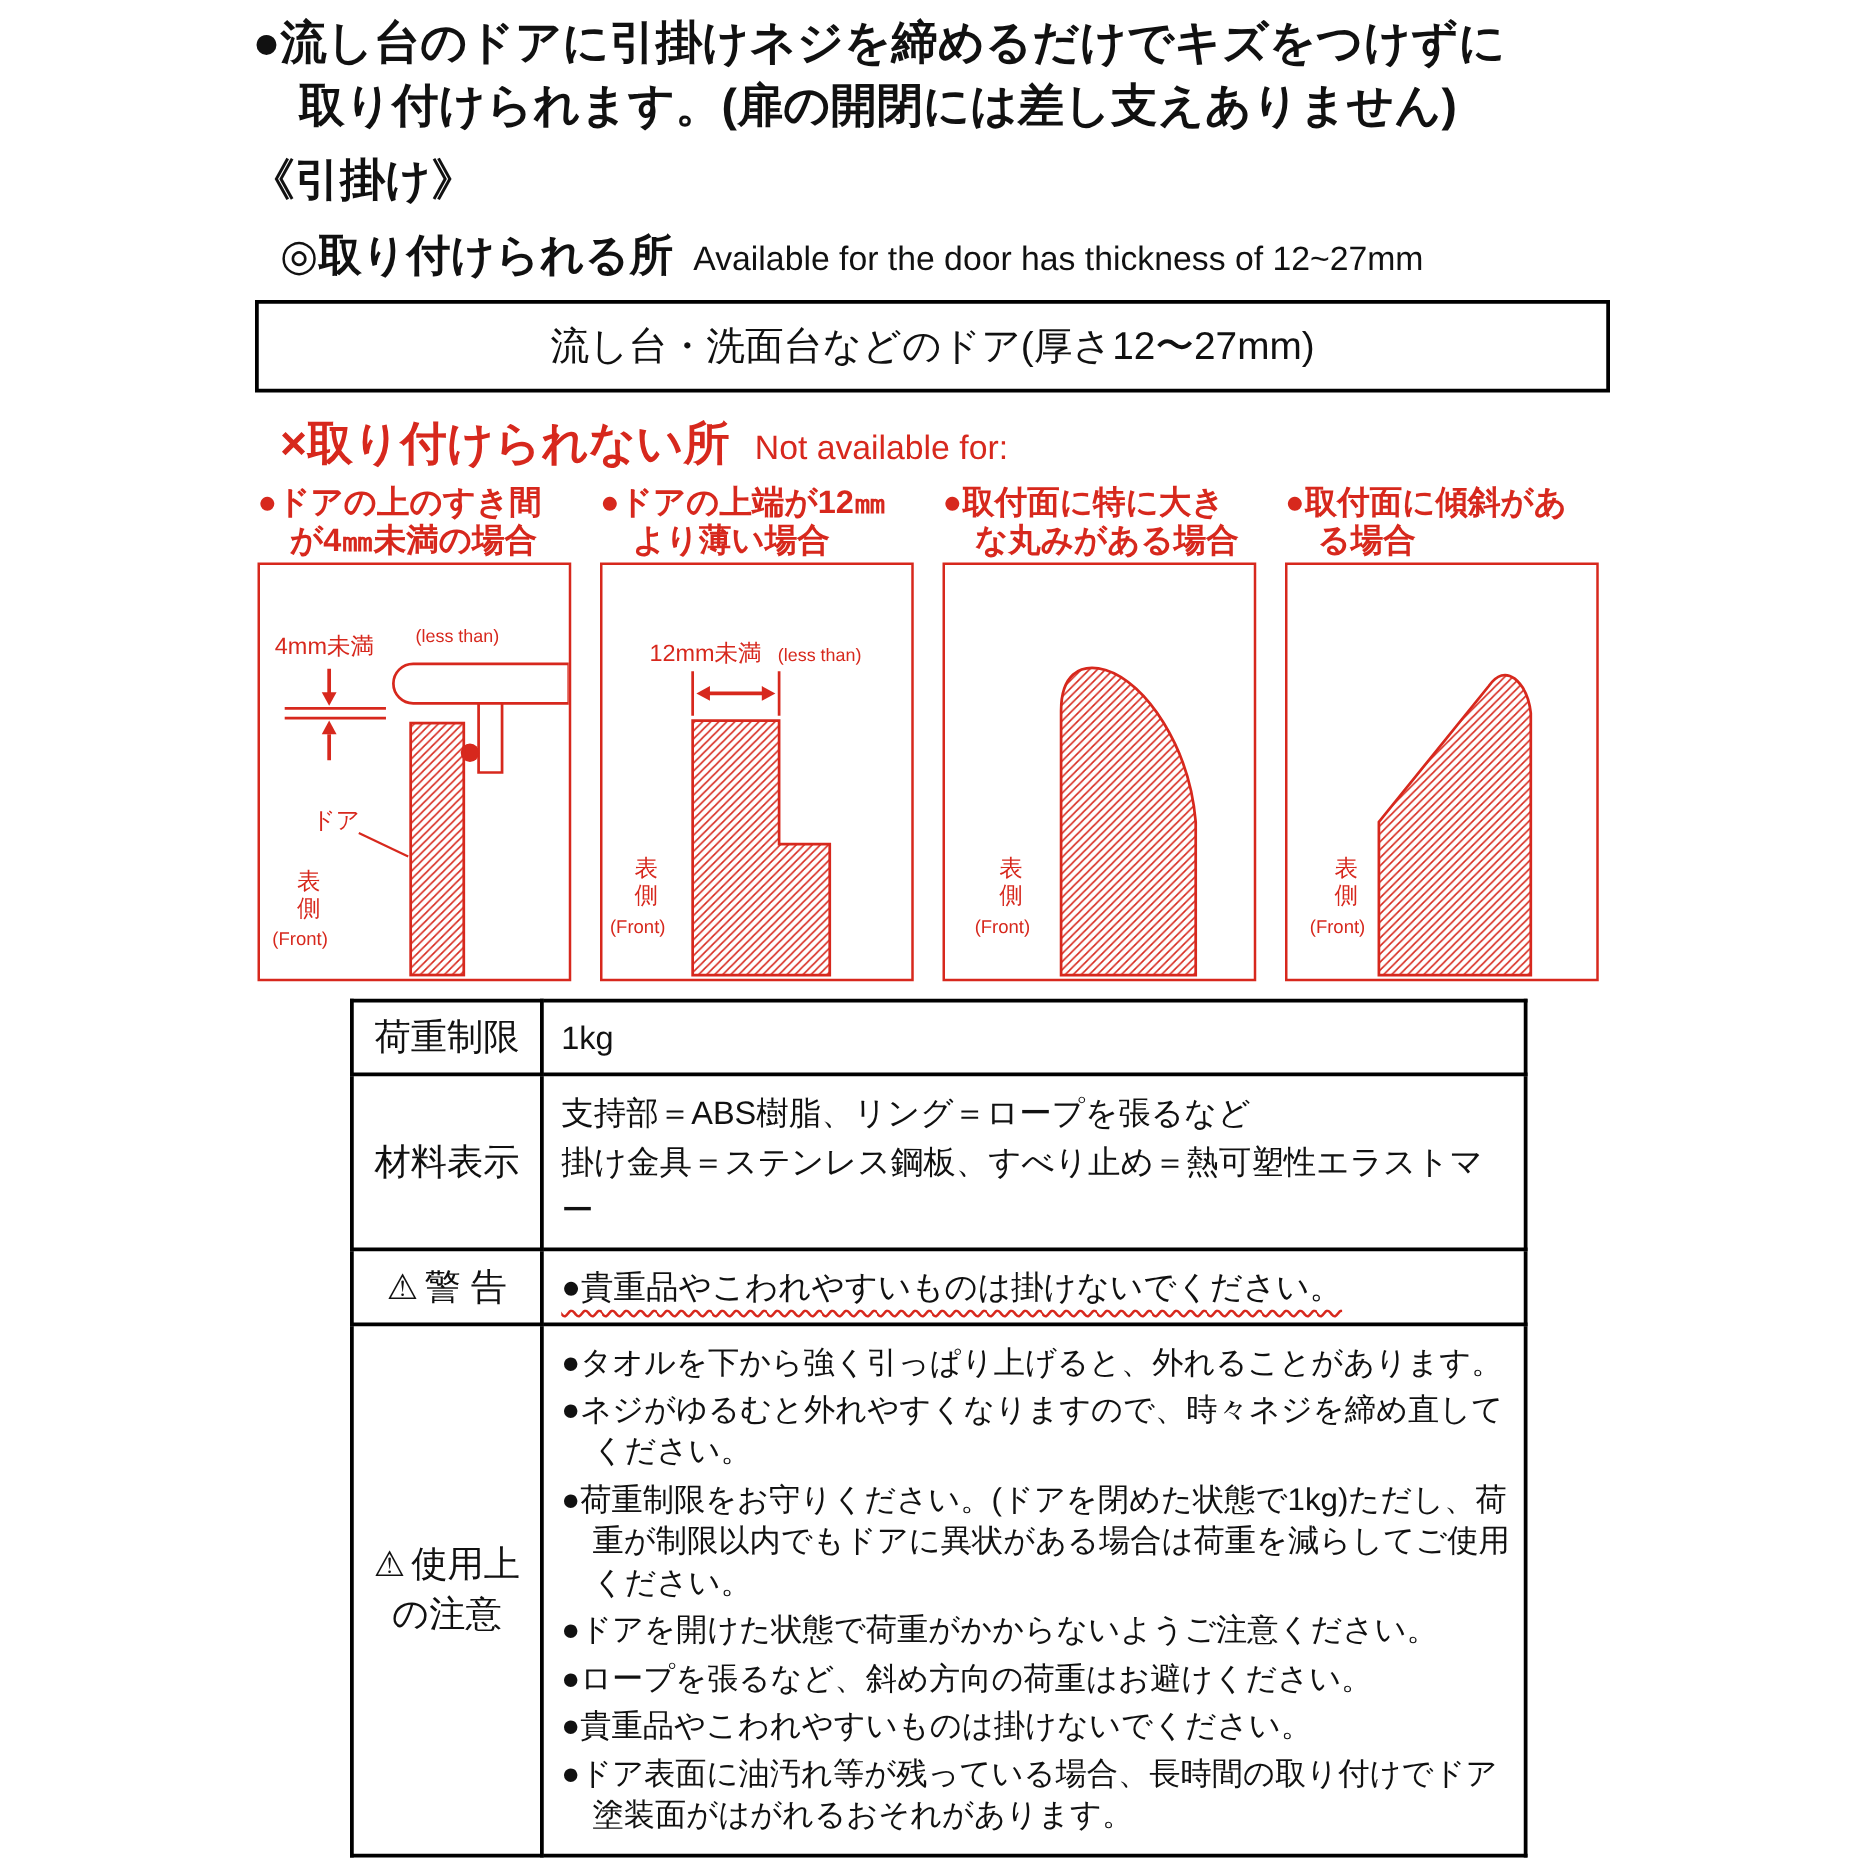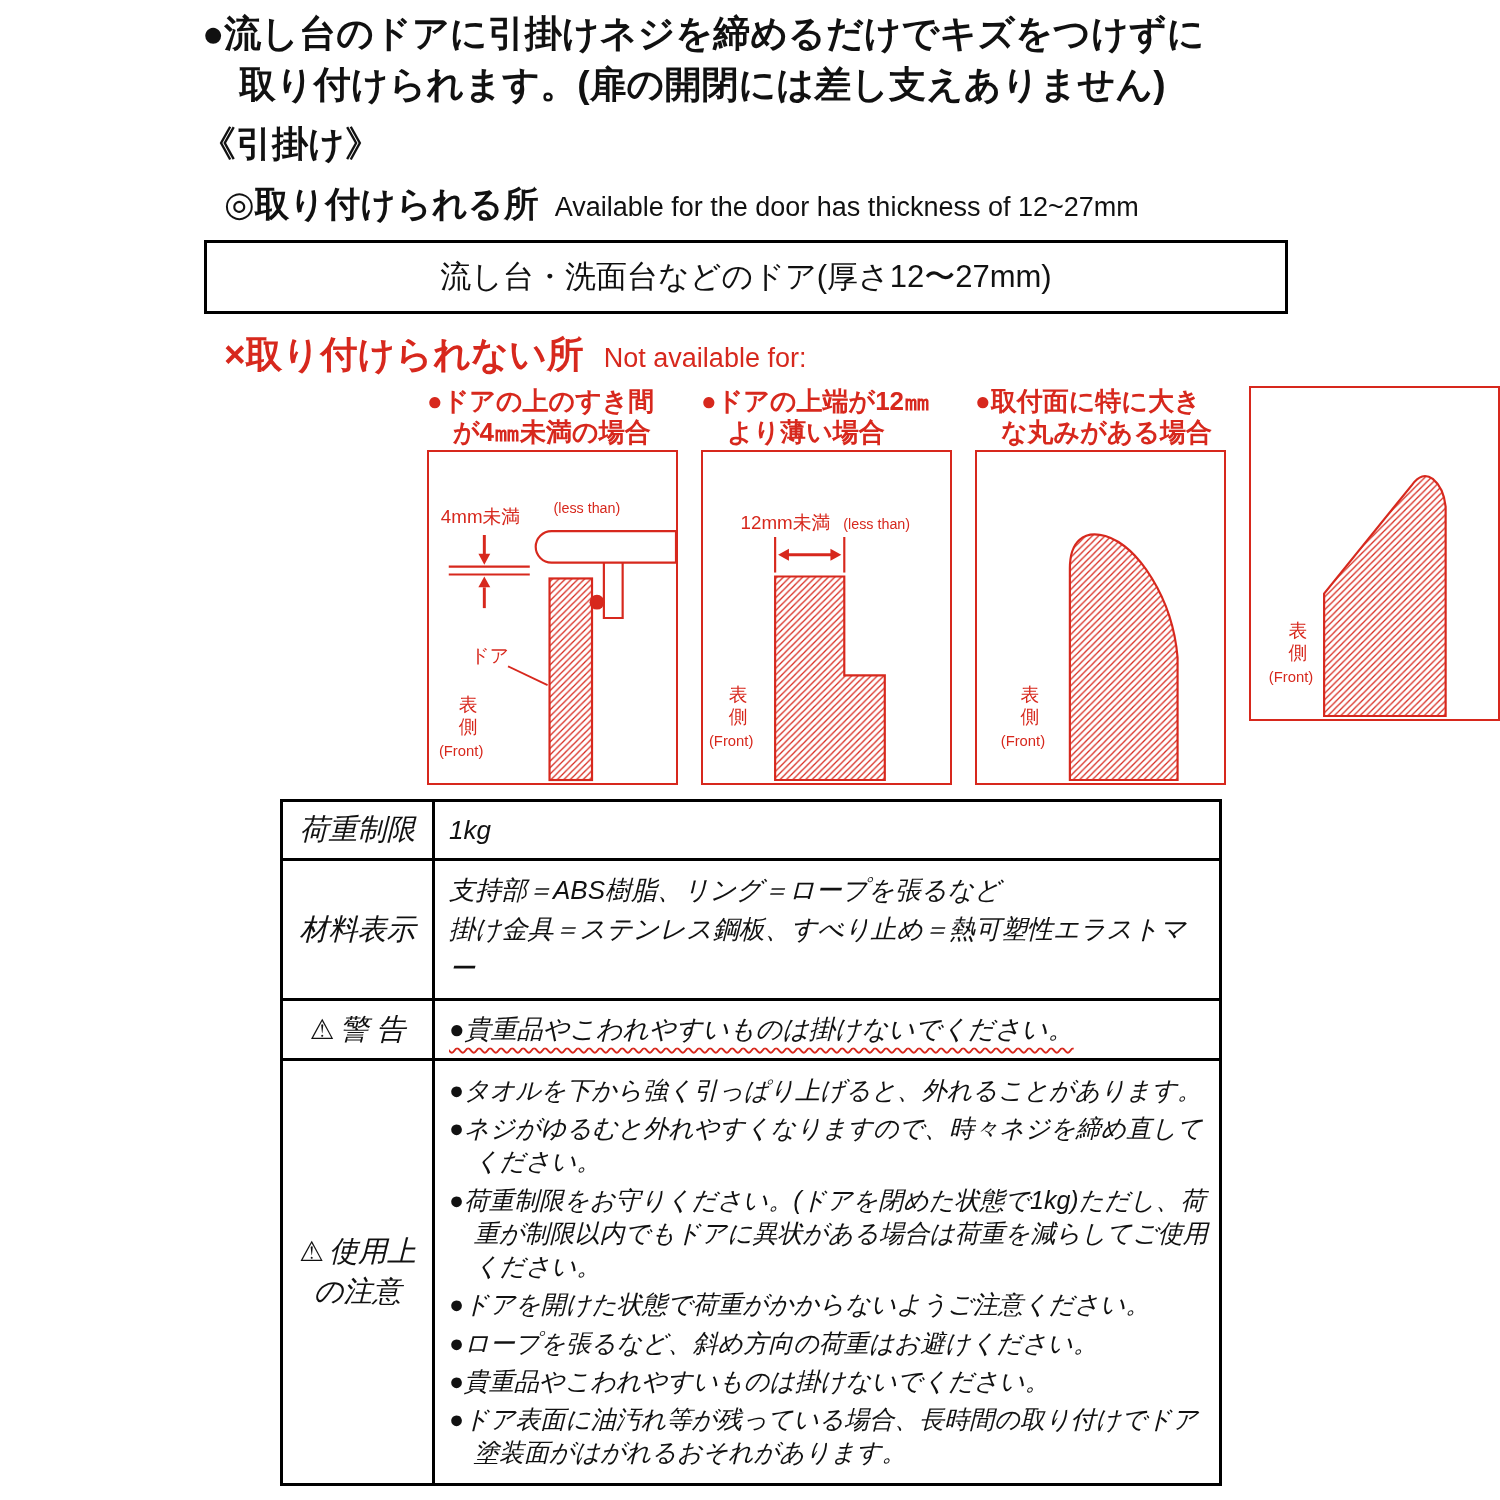--- a/index.html
+++ b/index.html
@@ -16,29 +16,29 @@
   .avail-jp{font-size:35px;font-weight:700;}
   .avail-en{font-size:27px;font-weight:400;}
 
   .avail-box{margin:12px 0 0 204px;width:1084px;box-sizing:border-box;border:3px solid #000;
              text-align:center;font-size:31px;padding:13px 0;}
 
   .na-line{margin:16px 0 0 224px;display:flex;align-items:baseline;gap:20px;color:var(--red);}
   .na-jp{font-size:37px;font-weight:700;}
   .na-en{font-size:27px;}
 
-  .cases{margin:6px 0 0 206px;display:flex;gap:23px;justify-content:flex-end;}
+  .cases{margin:6px 0 0 206px;display:flex;gap:23px;}
   .case{width:251px;}
   .case-title{color:var(--red);font-size:26px;font-weight:700;line-height:1.2;height:64px;
               padding-left:1em;text-indent:-1em;box-sizing:border-box;}
   .case-box{border:2.5px solid var(--red);box-sizing:border-box;height:335px;background:#fff;}
   .case-box svg{display:block;width:100%;height:100%;}
 
   table.spec{margin:14px 0 0 280px;border-collapse:collapse;width:942px;table-layout:fixed;background:#fff;}
-  table.spec td{border:3px solid #000;vertical-align:middle;font-style:italic;}
+  table.spec td{border:3px solid #000;vertical-align:middle;}
   td.lbl{text-align:center;font-size:29px;padding:8px 2px;}
   td.val{font-size:26px;padding:10px 10px 10px 14px;line-height:1.4;}
   .mat-line{line-height:1.5;}
   .warn-text{text-decoration:underline;text-decoration-style:wavy;text-decoration-color:var(--red);
              text-decoration-thickness:2px;text-underline-offset:9px;}
   .lbl-flex{display:flex;align-items:center;justify-content:center;gap:5px;}
   .warn-icon{font-size:28px;}
   td.val.pre{padding-top:8px;padding-bottom:8px;}
   .pitem{padding-left:1em;text-indent:-1em;margin:5px 0;font-size:25px;line-height:1.33;}
 
@@ -142,20 +142,21 @@
           </defs>
           <path d="M94,332 L94,118 C94,90 108,79 130,85 C163,95 198,148 203,208 L203,332 Z" fill="url(#hatch3)" class="d-shape"></path>
           <text x="44" y="252" font-size="19" class="d-text">表</text>
           <text x="44" y="274" font-size="19" class="d-text">側</text>
           <text x="24" y="298" font-size="15" class="d-text">(Front)</text>
         </svg>
       </div>
     </div>
 
     <div class="case">
+      <div class="case-title">●取付面に傾斜がある場合</div>
       <div class="case-box">
         <svg viewBox="0 0 250 335">
           <defs>
             <pattern id="hatch4" patternUnits="userSpaceOnUse" width="6.5" height="6.5">
               <path d="M-1.5,1.5 L1.5,-1.5 M0,6.5 L6.5,0 M5,8 L8,5" class="hpat"></path>
             </pattern>
           </defs>
           <path d="M74,332 L74,208 L163,98 Q173,84 184,92 Q195,101 197,120 L197,332 Z" fill="url(#hatch4)" class="d-shape"></path>
           <text x="38" y="252" font-size="19" class="d-text">表</text>
           <text x="38" y="274" font-size="19" class="d-text">側</text>

